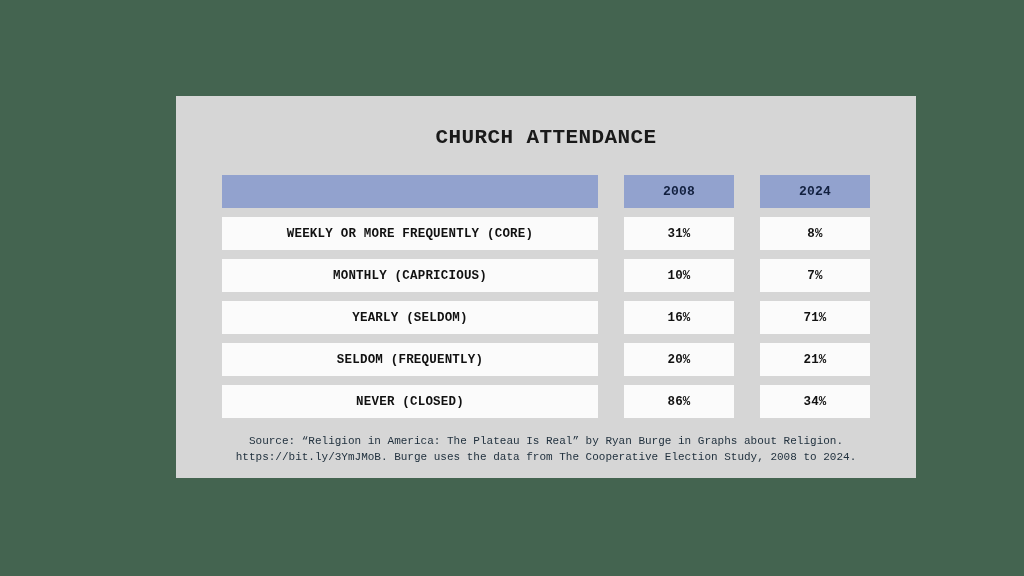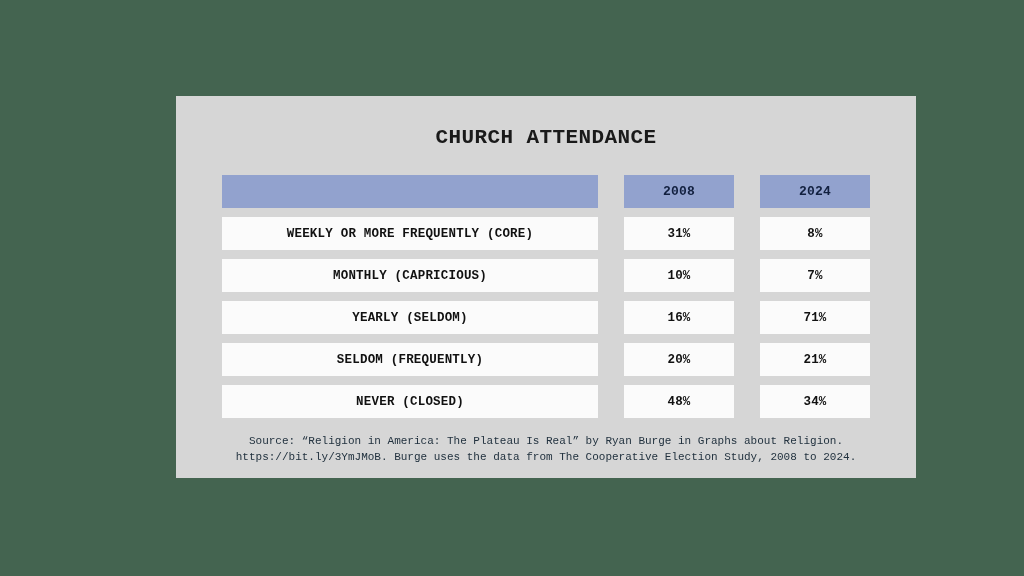--- a/index.html
+++ b/index.html
@@ -132,21 +132,21 @@
       </div>
 
       <div class="row body-row">
         <div class="cell cell-label">SELDOM (FREQUENTLY)</div>
         <div class="cell cell-val">20%</div>
         <div class="cell cell-val">21%</div>
       </div>
 
       <div class="row body-row">
         <div class="cell cell-label">NEVER (CLOSED)</div>
-        <div class="cell cell-val">48%</div>
+        <div class="cell cell-val">86%</div>
         <div class="cell cell-val">34%</div>
       </div>
 
     </div>
 
     <div class="source">
       <div>Source: “Religion in America: The Plateau Is Real” by Ryan Burge in Graphs about Religion.</div>
       <div>https://bit.ly/3YmJMoB. Burge uses the data from The Cooperative Election Study, 2008 to 2024.</div>
     </div>
 

